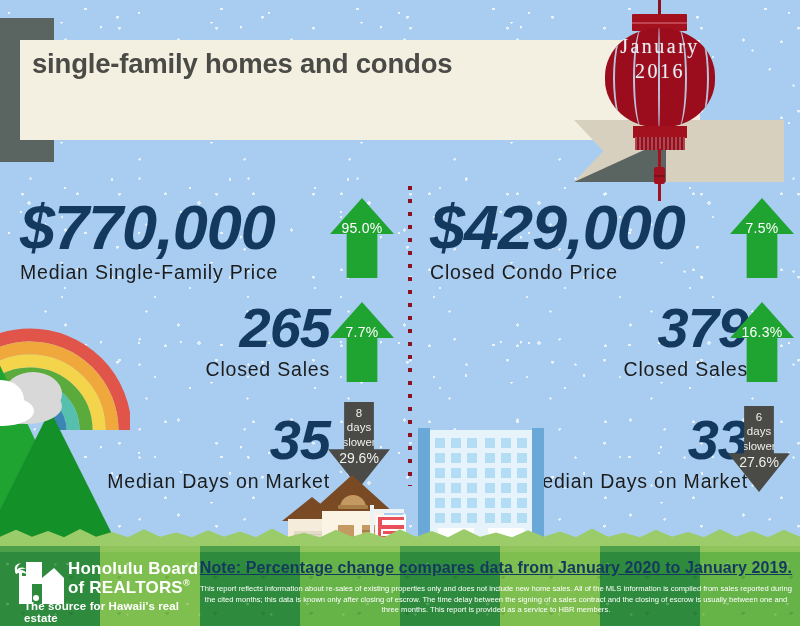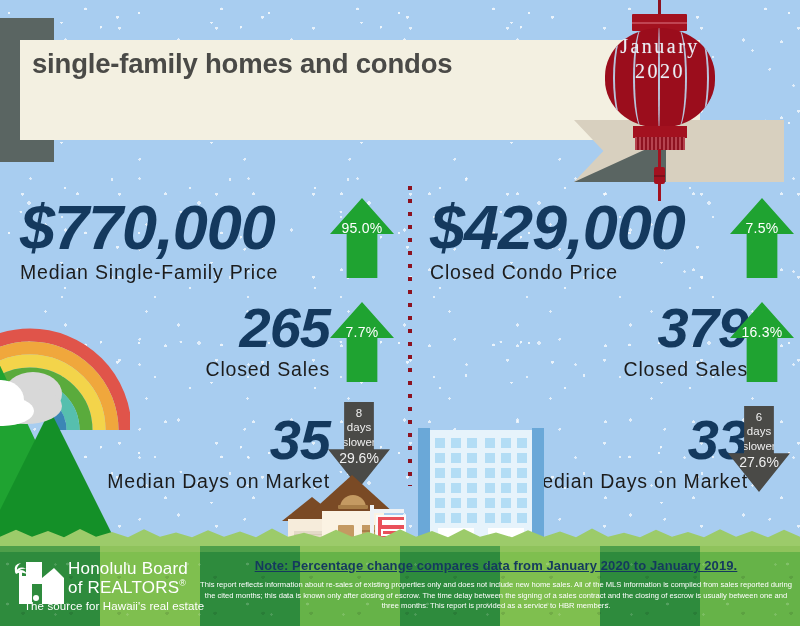--- a/index.html
+++ b/index.html
@@ -261,29 +261,29 @@
     background-image:
       radial-gradient(circle at 12% 30%, rgba(255,255,255,.18) 0 1.4px, transparent 1.6px),
       radial-gradient(circle at 48% 70%, rgba(0,0,0,.10) 0 1.6px, transparent 1.8px),
       radial-gradient(circle at 77% 25%, rgba(255,255,255,.14) 0 1.2px, transparent 1.4px);
     background-size:60px 40px,48px 36px,72px 50px;
     pointer-events:none;
   }
 
   .logo-block { position:absolute; left:12px; top:8px; width:188px; height:58px; z-index:2;}
   .logo-mark  { position:absolute; left:0; top:2px; width:52px; height:42px; }
-  .logo-text  { position:absolute; left:56px; top:0px; width:132px; color:#fff;}
+  .logo-text  { position:absolute; left:56px; top:0px; width:132px; color:#fff;font-weight:bold;}
   .logo-line1 { font-size:17px; line-height:1.1; letter-spacing:.2px; }
   .logo-line2 { font-size:17px; line-height:1.1; letter-spacing:.2px; }
   .logo-line2 sup { font-size:9px; vertical-align:super;}
   .logo-tag   { position:absolute; left:-44px; top:40px; width:186px; color:#fff; font-size:11.5px; letter-spacing:.1px;}
 
   .footnote { position:absolute; left:196px; top:6px; width:600px; z-index:2; text-align:center;}
   .footnote .note {
-    color:#14395e; font-size:13px; font-weight:bold; text-decoration:underline;
+    color:#14395e; font-size:16px; font-weight:bold; text-decoration:underline;
     letter-spacing:.1px; line-height:1.3;
   }
   .footnote .disclaimer {
     margin-top:5px; color:#ffffff; font-size:7.6px; line-height:1.42; letter-spacing:0px;
   }
 </style>
 </head>
 <body>
 
 <div id="infographic">
@@ -331,21 +331,21 @@
     <div class="lantern-cap"></div>
     <div class="lantern-body">
       <div class="rib r1"></div>
         <div class="rib r2"></div>
         <div class="rib r3"></div>
       <div class="rib r4"></div>
         <div class="rib r5"></div>
     </div>
     <div class="lantern-text">
       <span>January</span>
-      <span>2020</span>
+      <span>2016</span>
     </div>
     <div class="lantern-base"></div>
     <div class="lantern-fringe"></div>
     <div class="lantern-tassel"></div>
     <div class="lantern-knot"></div>
     <div class="lantern-tail"></div>
   </div>
 
   <div class="divider"></div>
 

